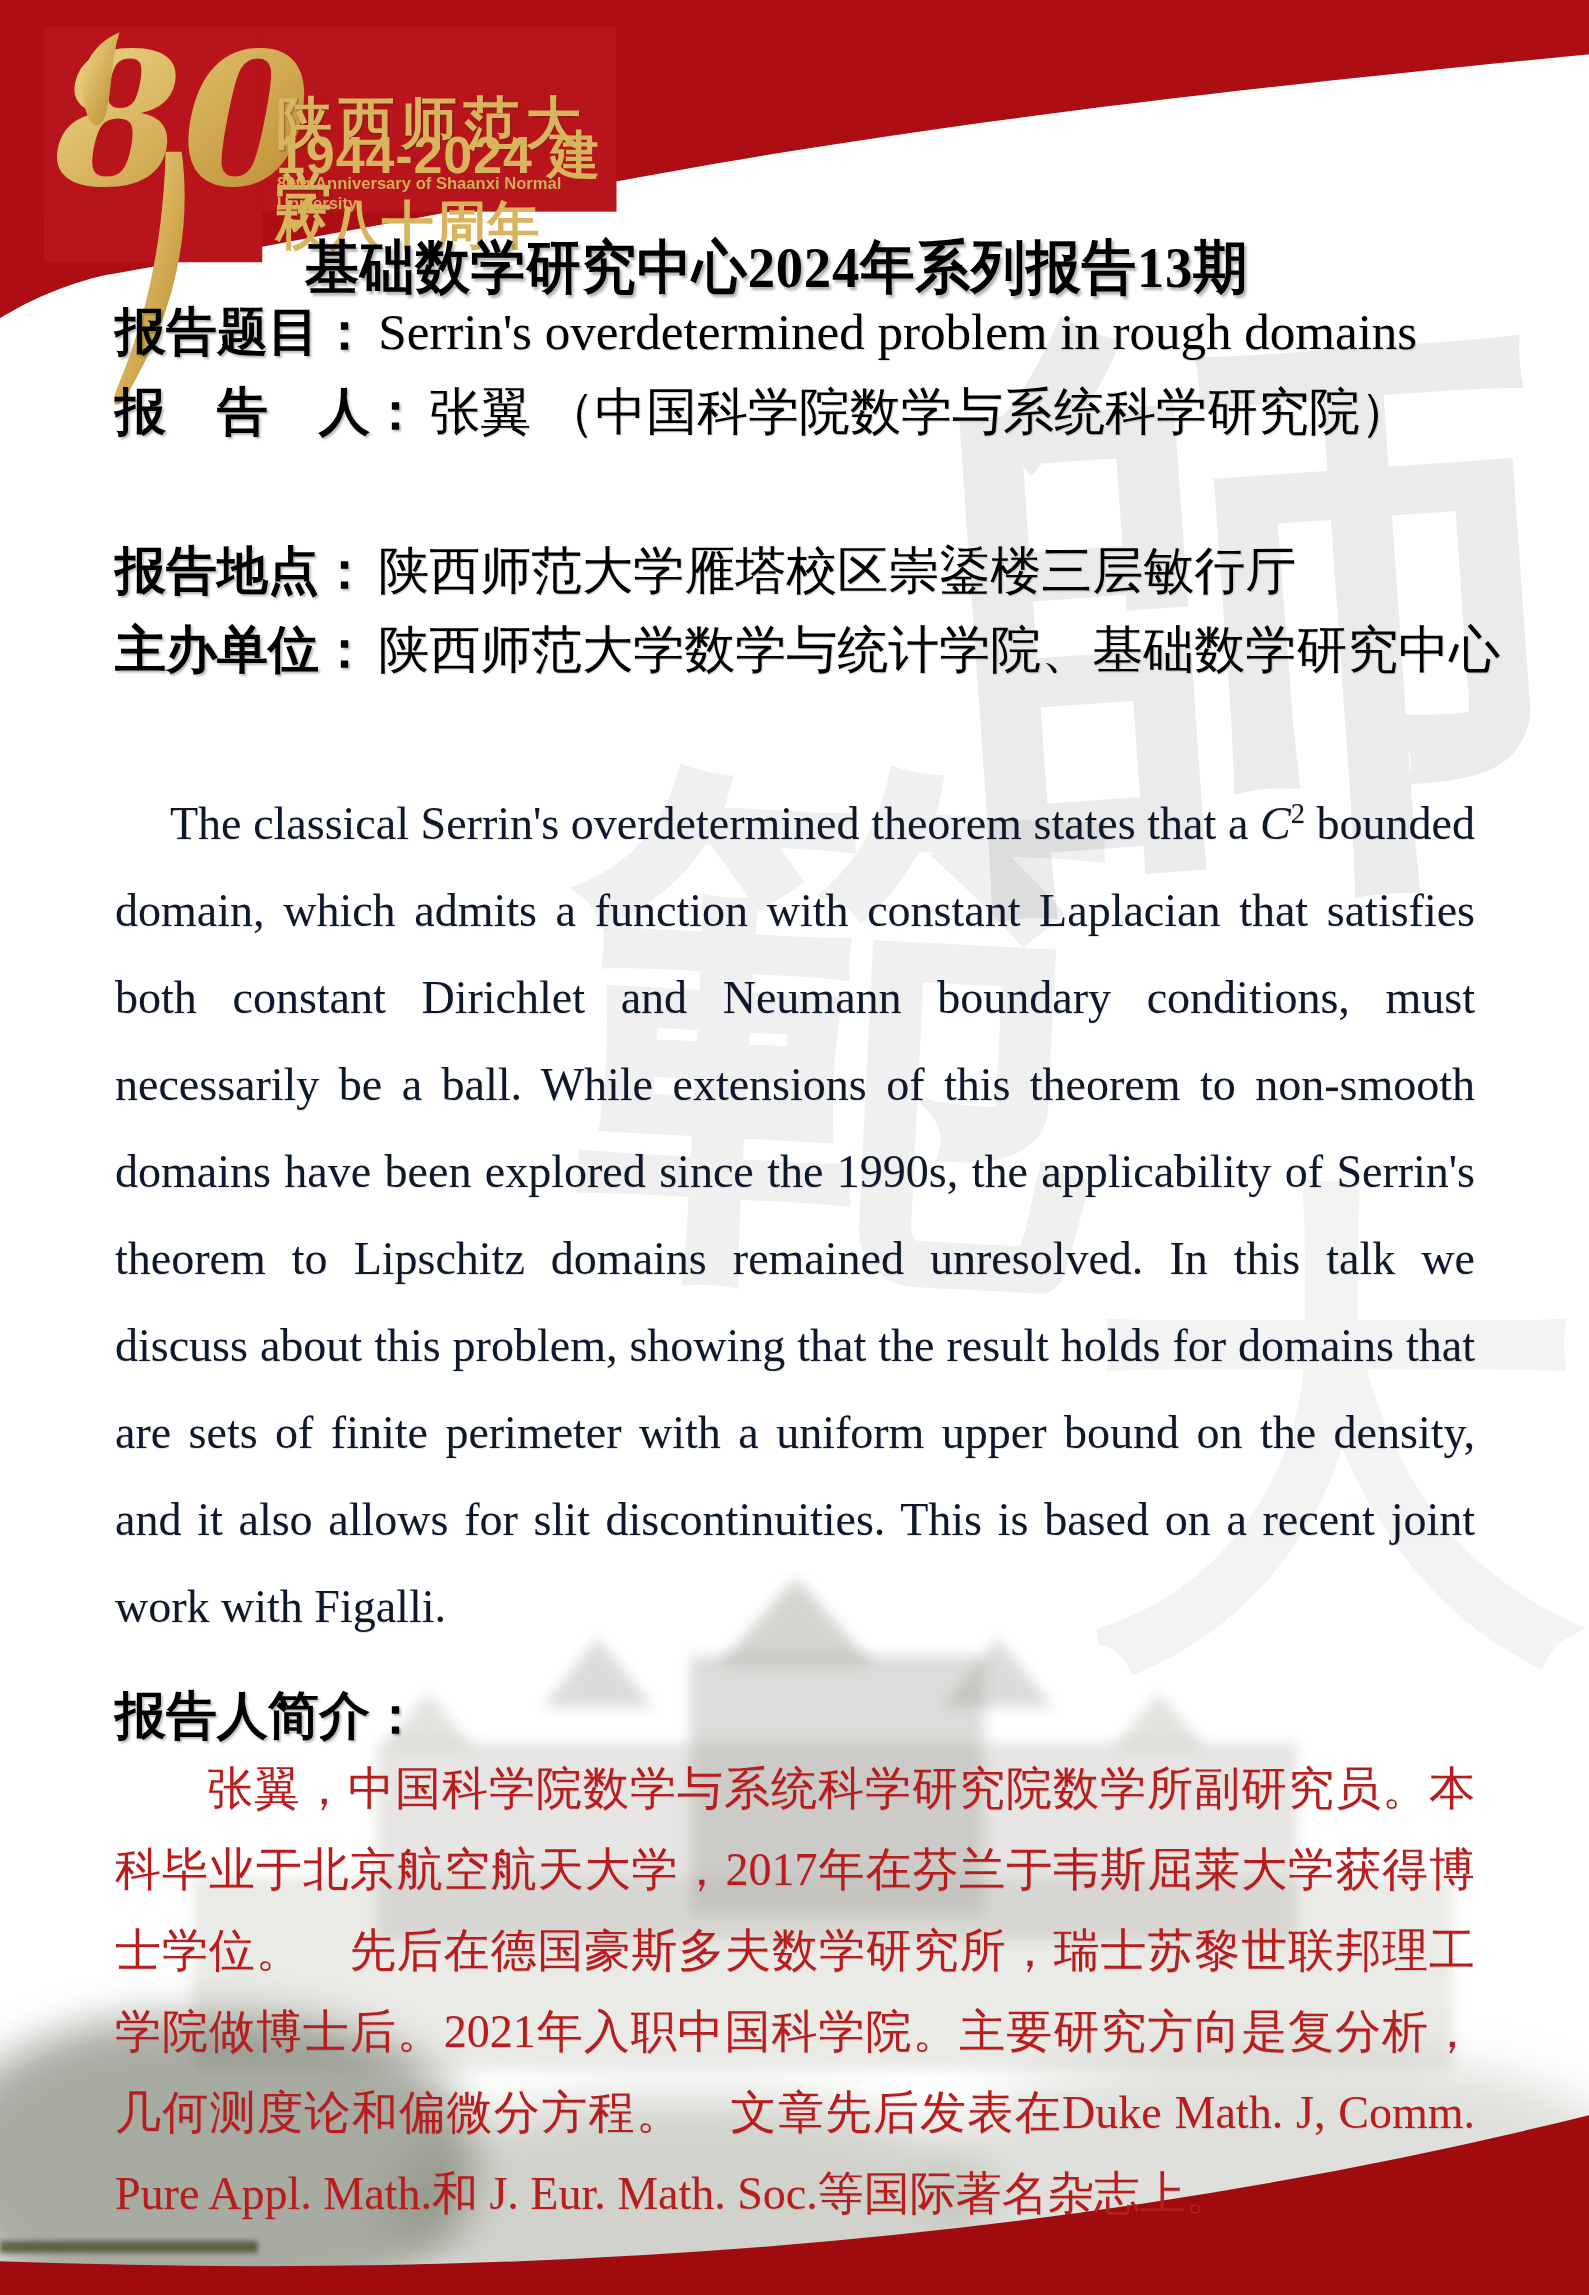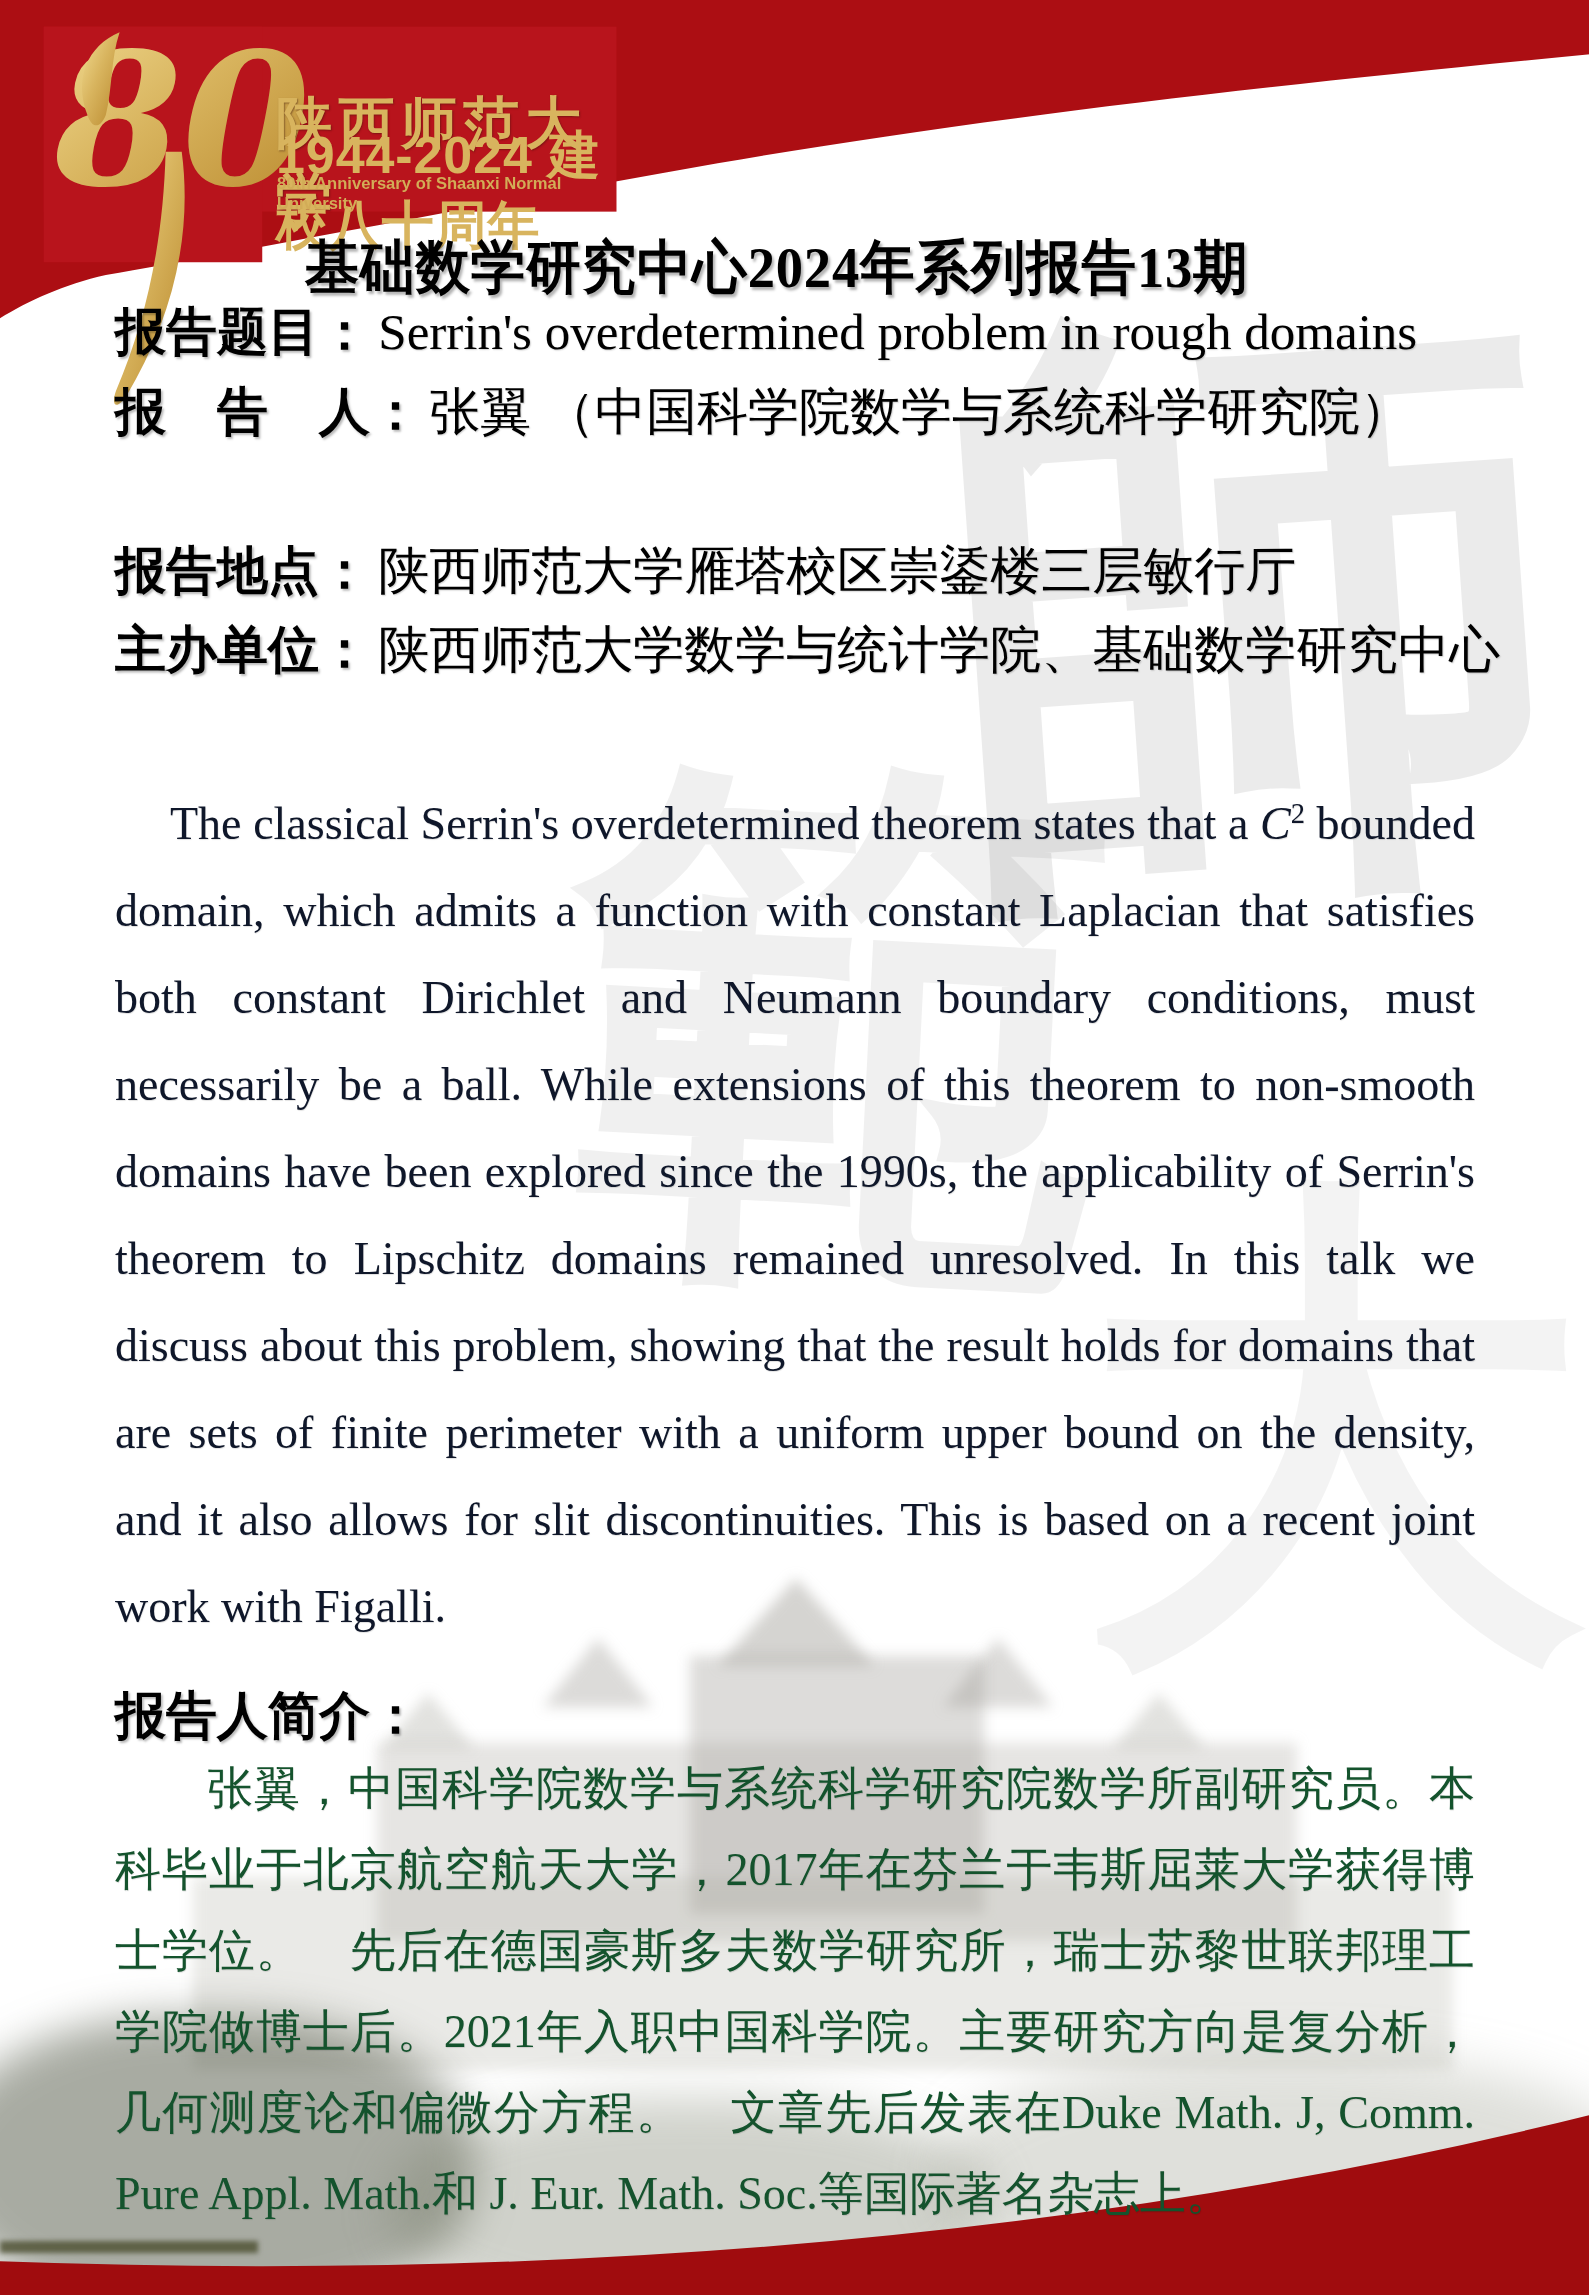--- a/index.html
+++ b/index.html
@@ -86,21 +86,21 @@
   .abstract-body{
     position:absolute;left:115px;width:1360px;top:780px;margin:0;
     font-size:46px;line-height:87px;color:#0f172a;
     text-align:justify;text-align-last:left;text-indent:55px;
     text-shadow:0.5px 0.9px 0.9px rgba(0,0,0,.12);
   }
   .abstract-body .math{font-style:italic;}
   .abstract-body sup{font-size:62%;line-height:0;}
   .bio-body{
     position:absolute;left:115px;width:1360px;top:1748px;margin:0;
-    font-size:46px;line-height:81px;color:#14532d;
+    font-size:46px;line-height:81px;color:#b91c1c;
     text-align:justify;text-align-last:left;text-indent:92px;
     text-shadow:0.5px 0.9px 0.9px rgba(0,0,0,.12);
   }
 </style>
 </head>
 <body>
 
 <div id="photo-layer">
   <div class="photo-base"></div>
   <div class="ph roof r1"></div>

